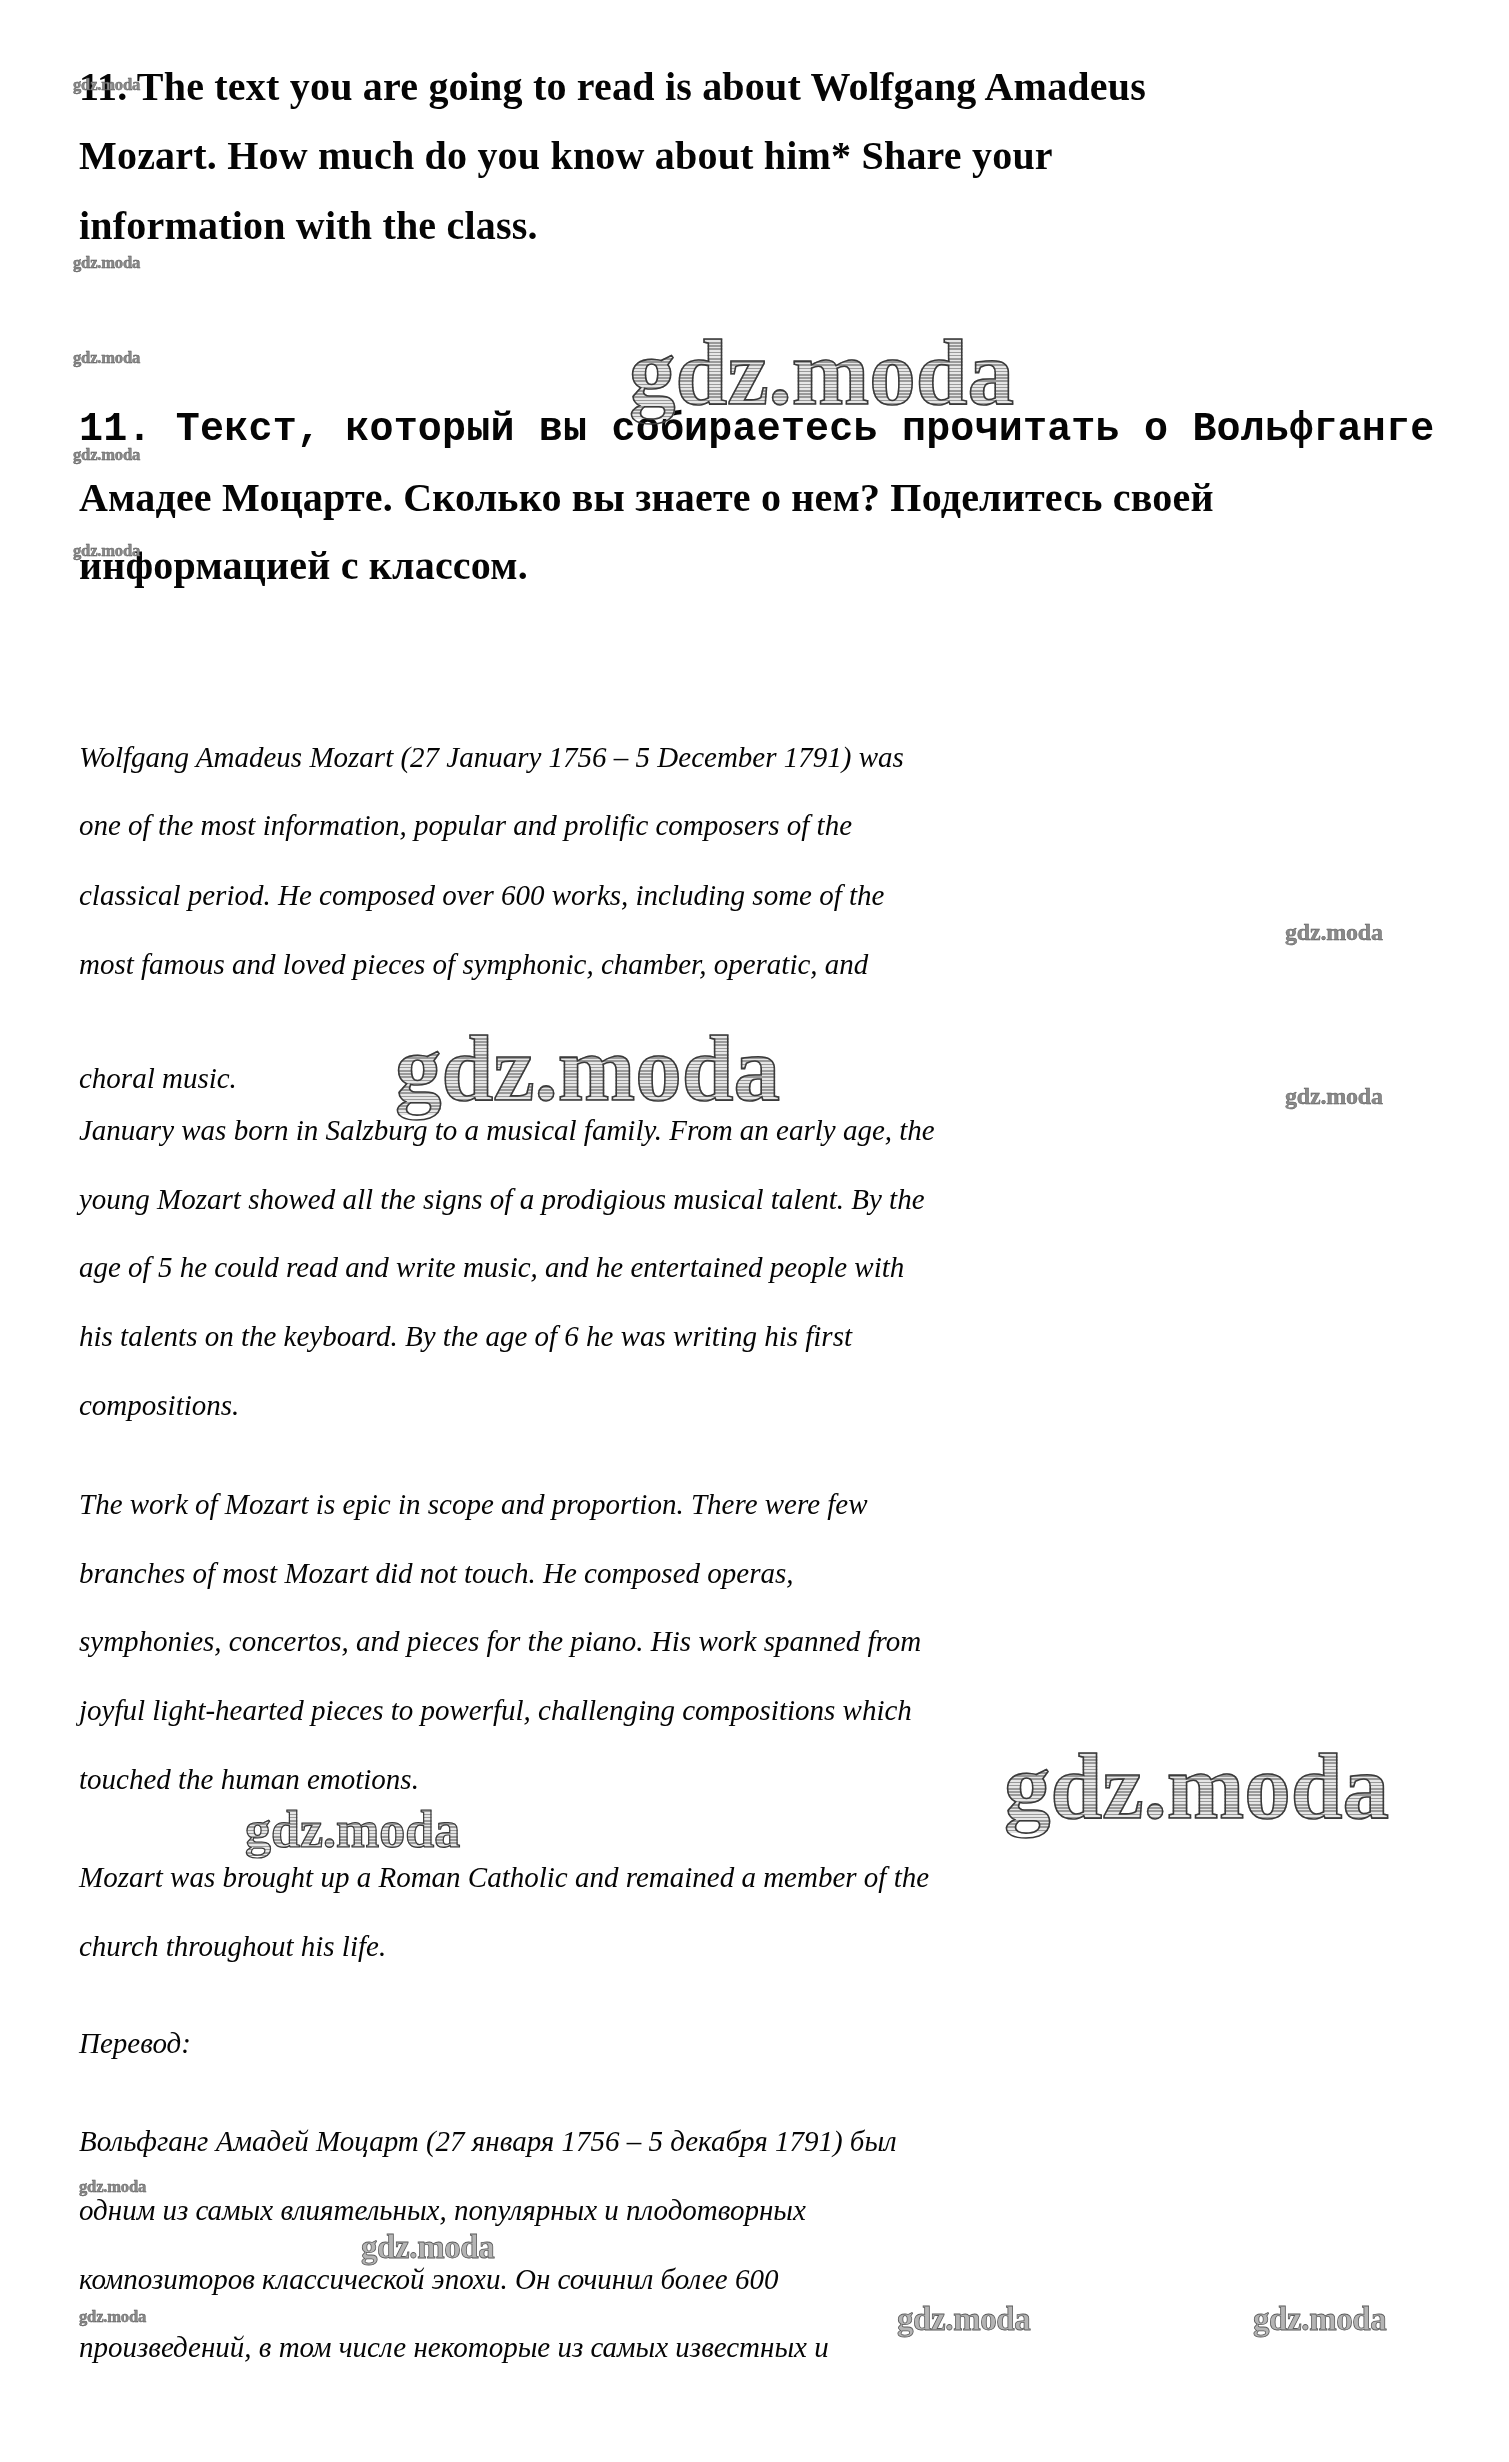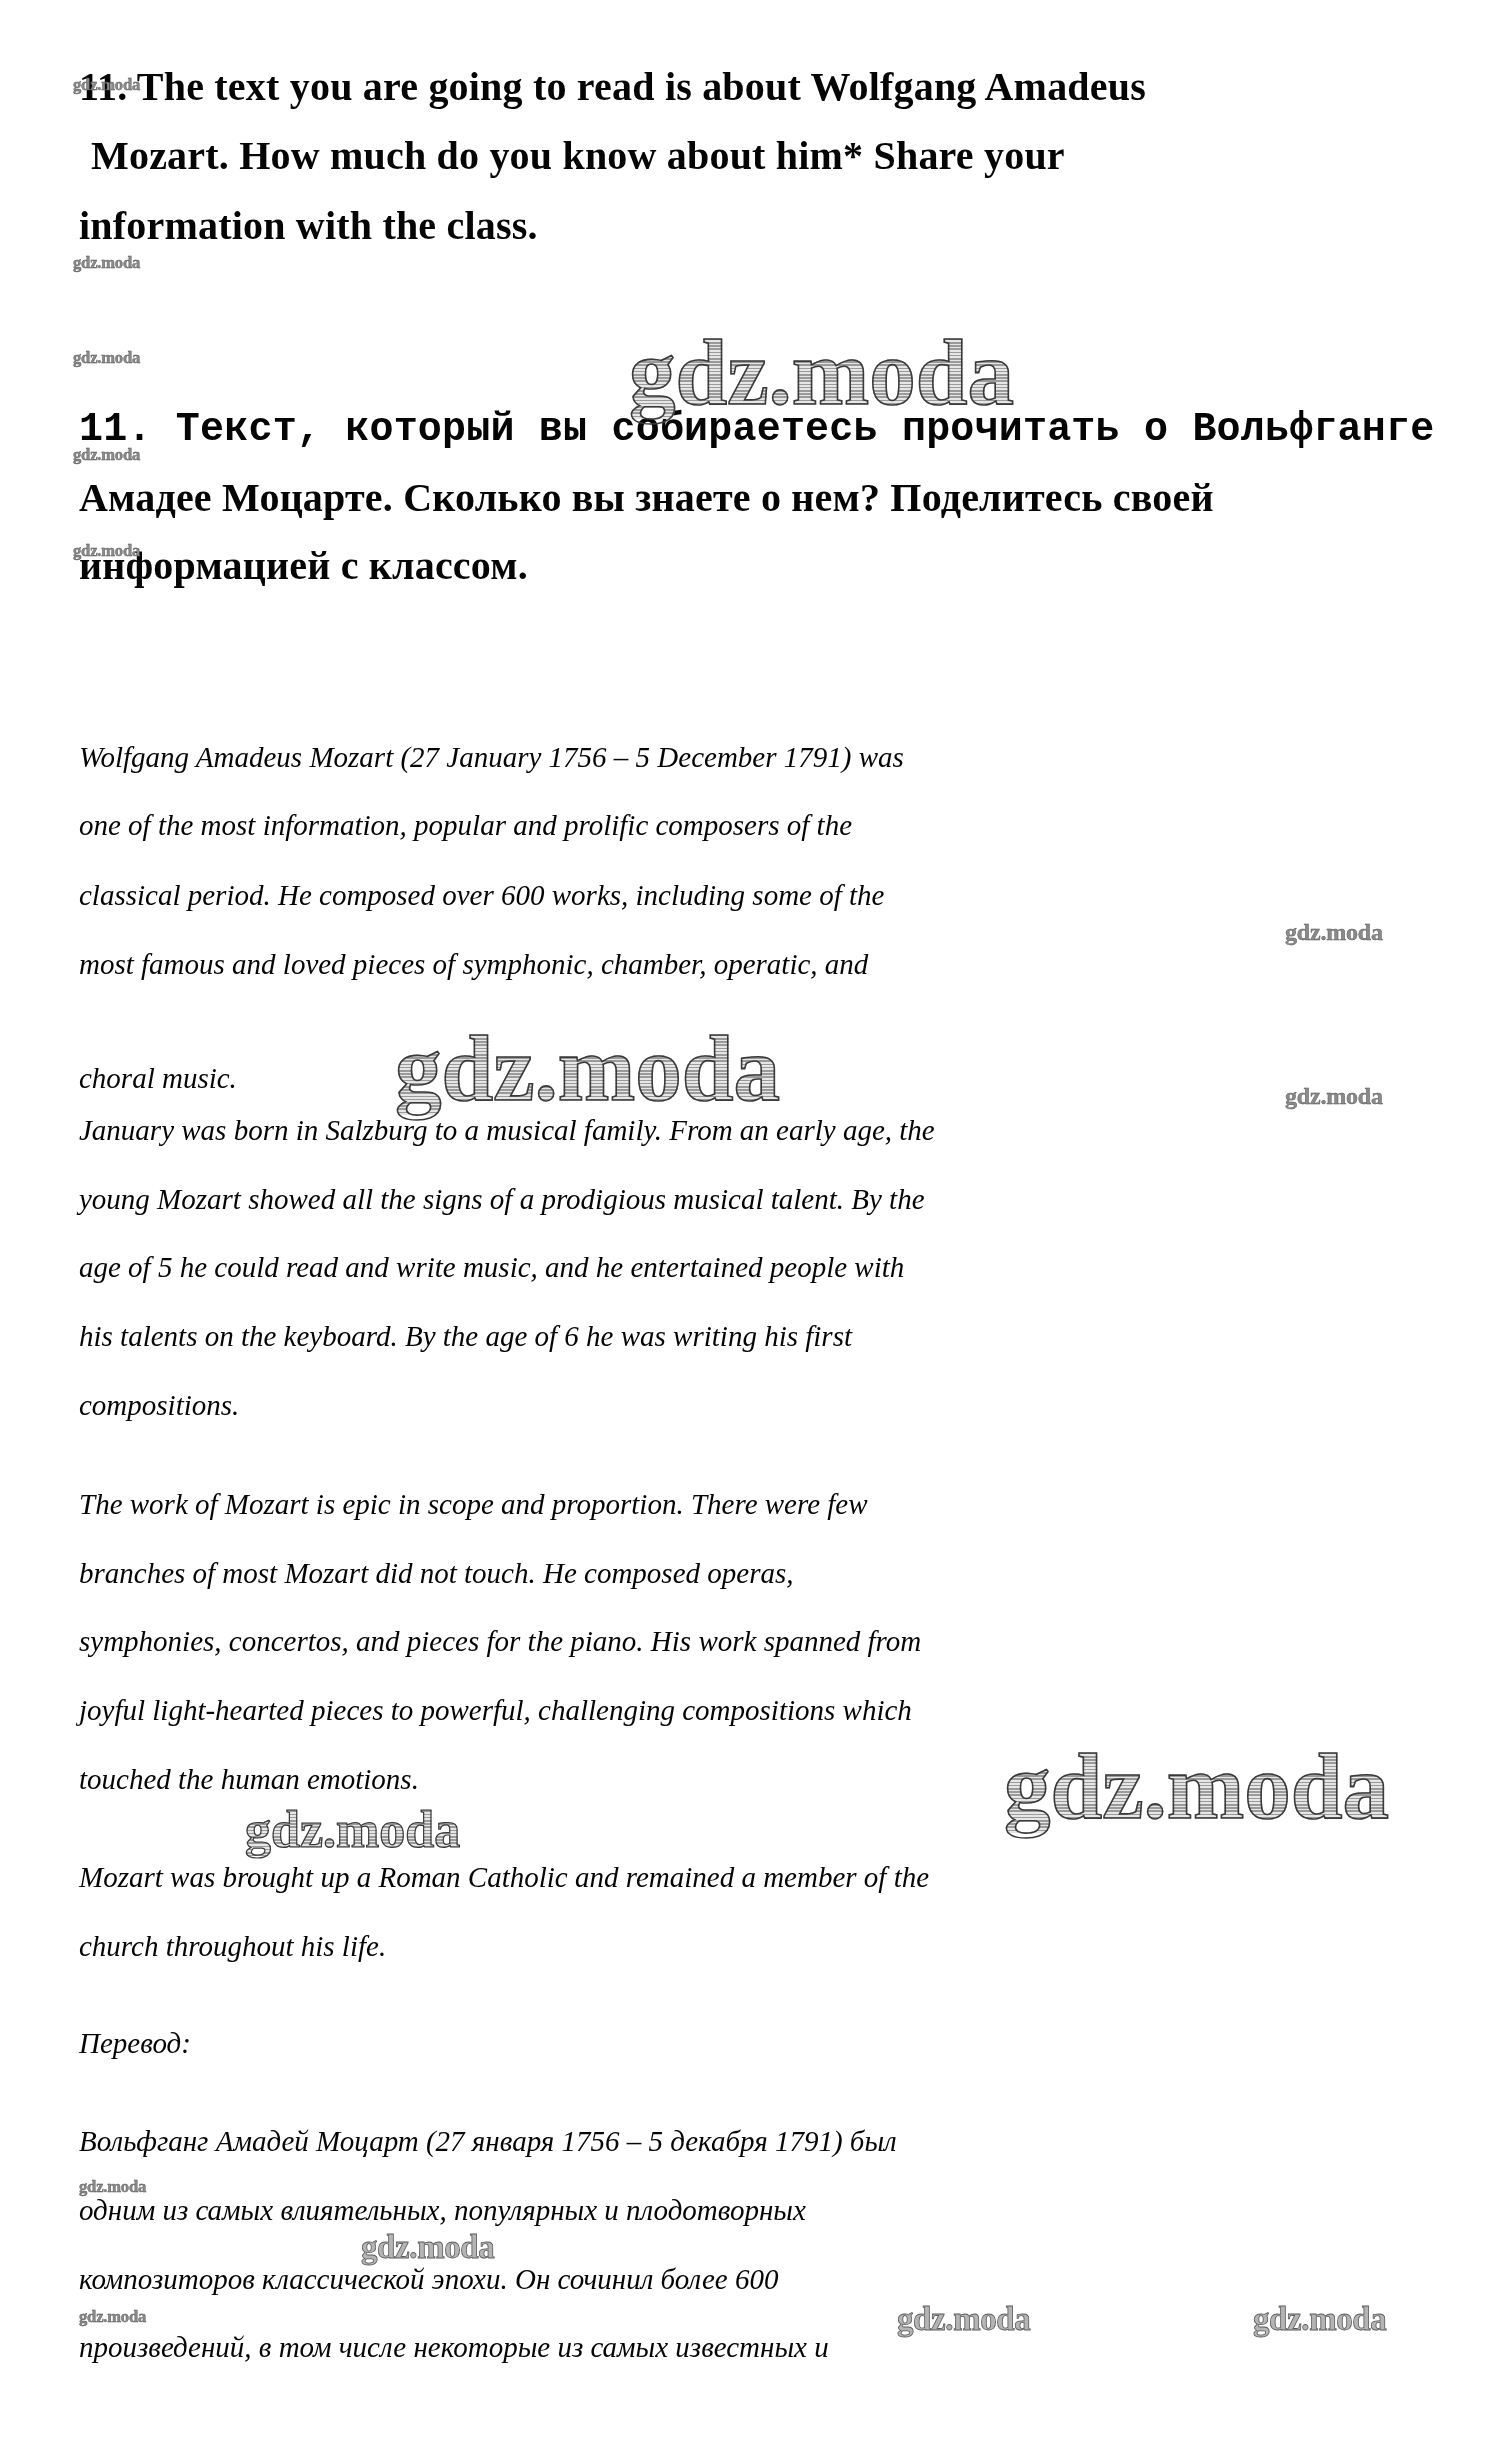--- a/index.html
+++ b/index.html
@@ -83,21 +83,21 @@
       background: repeating-linear-gradient(180deg, #9a9a9a 0px, #9a9a9a 1.6px, #e6e6e6 1.6px, #e6e6e6 3.2px);
       -webkit-background-clip: text;
       background-clip: text;
     }
   </style>
 </head>
 <body>
 
 <div>
   <div class="line task" style="top:67px;">11. The text you are going to read is about Wolfgang Amadeus</div>
-  <div class="line task" style="top:136px;margin-left:12px;">Mozart. How much do you know about him* Share your</div>
+  <div class="line task" style="top:136px;">Mozart. How much do you know about him* Share your</div>
   <div class="line task" style="top:206px;">information with the class.</div>
 </div>
 
 <div>
   <div class="line task" style="top:410px;font-family:Liberation Mono, monospace;">11. Текст, который вы собираетесь прочитать о Вольфганге</div>
   <div class="line task" style="top:478px;">Амадее Моцарте. Сколько вы знаете о нем? Поделитесь своей</div>
   <div class="line task" style="top:546px;">информацией с классом.</div>
 </div>
 
 <div>

